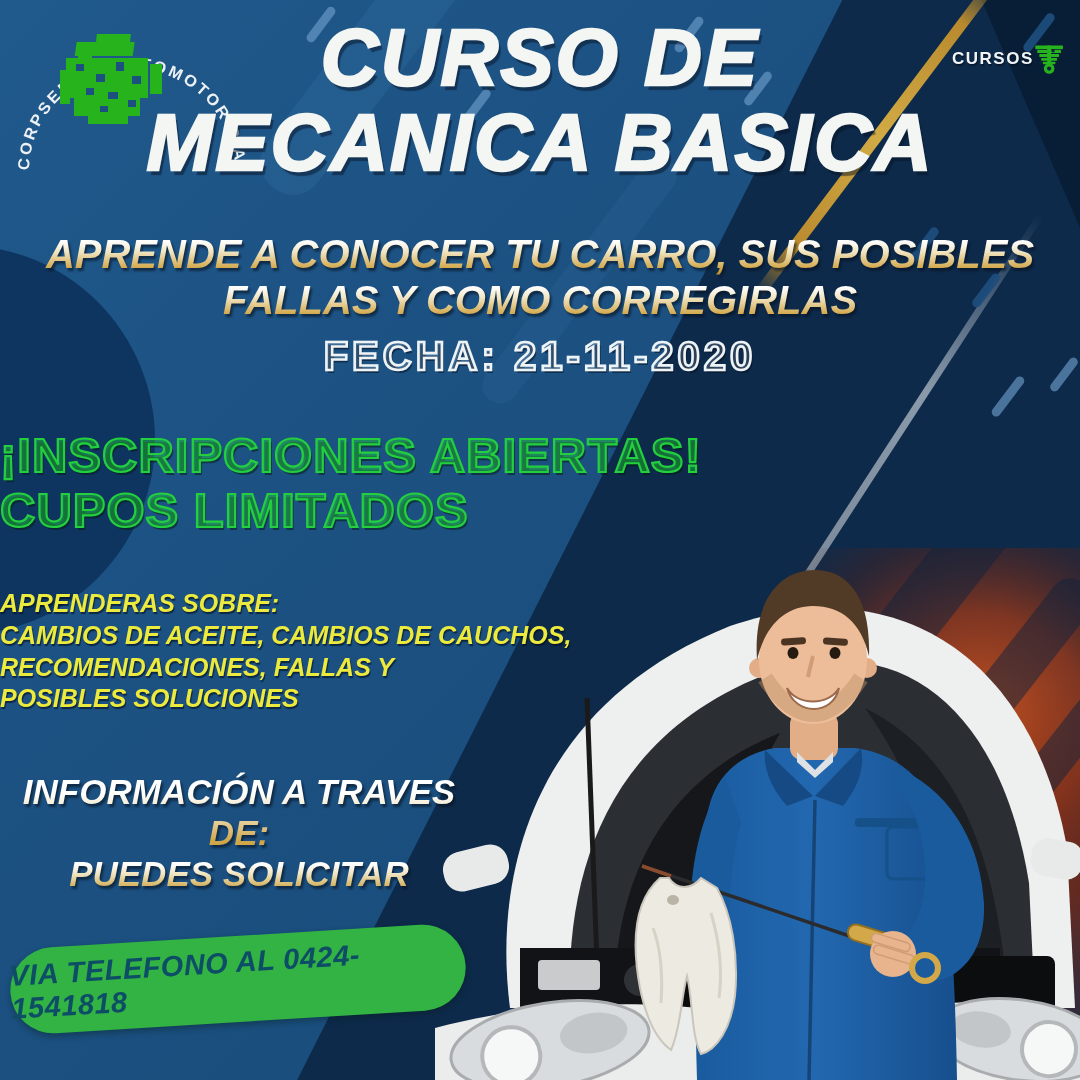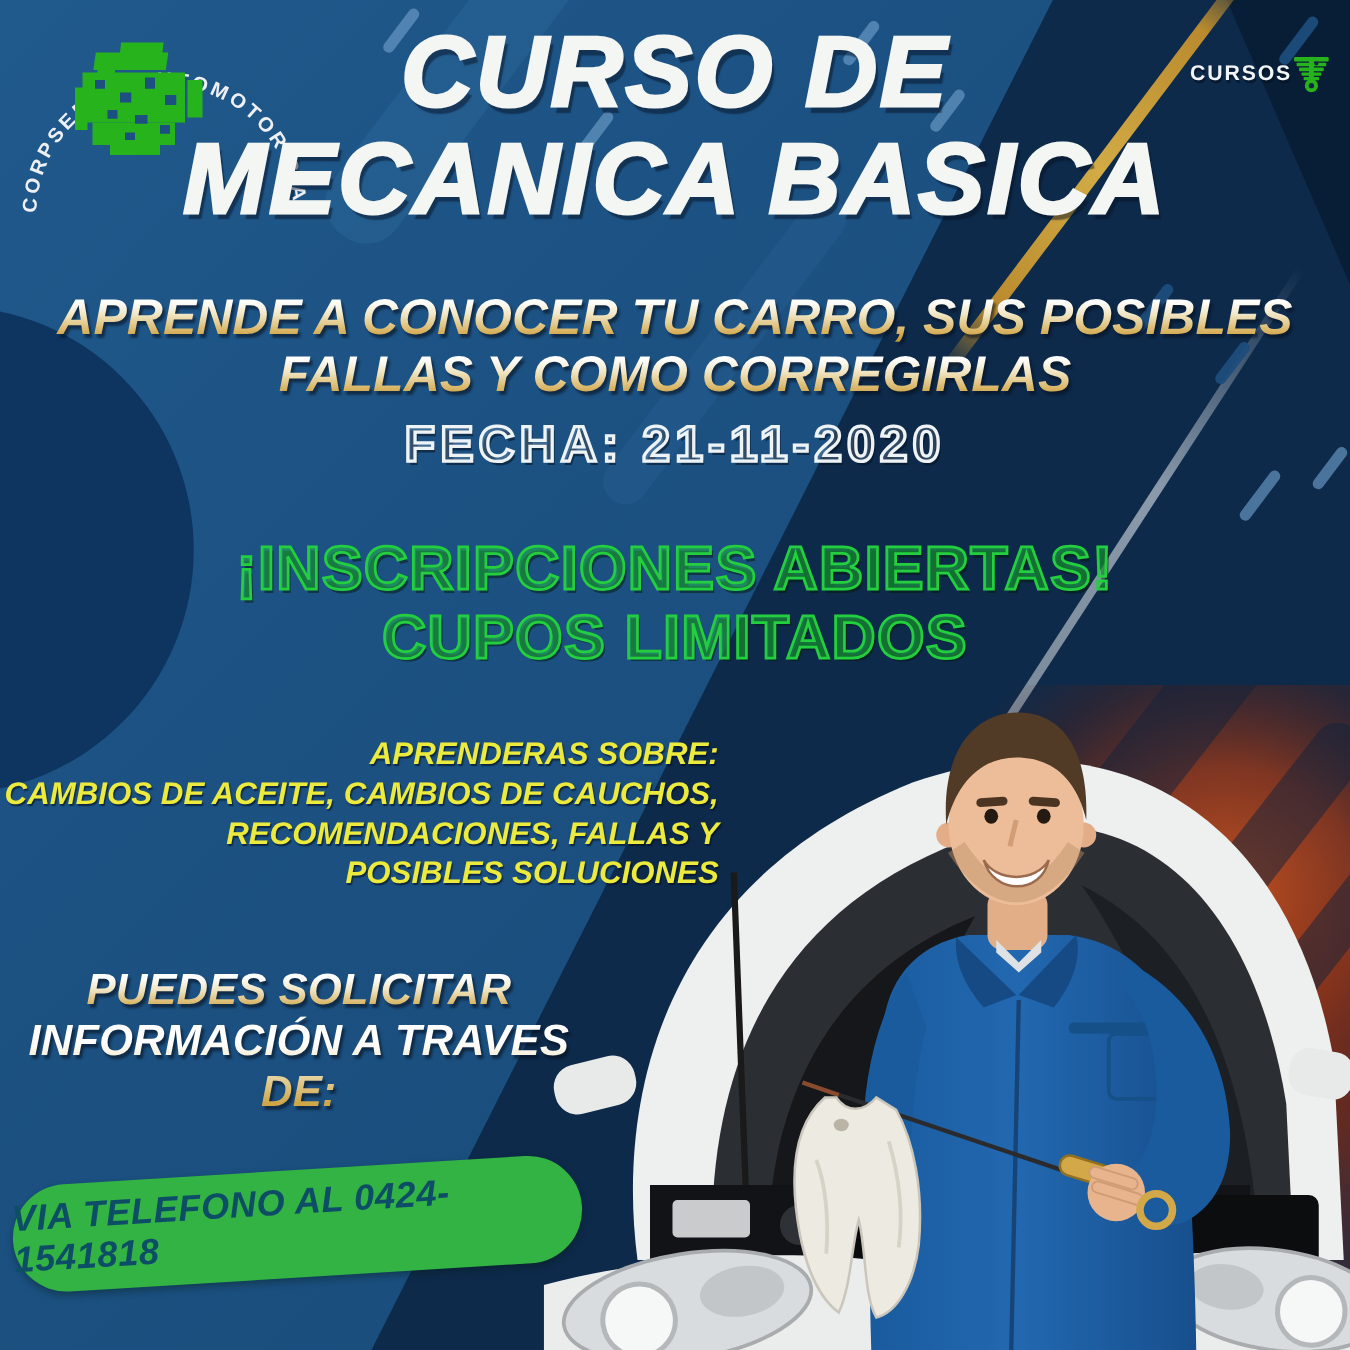--- a/index.html
+++ b/index.html
@@ -37,26 +37,26 @@
     text-shadow:3px 5px 1px rgba(7,18,36,.5);}
   .subtitle{top:231px;left:0;width:1080px;text-align:center;}
   .subtitle-line{font-size:40px;line-height:1.15;font-weight:900;font-style:italic;
     background:linear-gradient(180deg,#ffffff 22%,#f1e5c2 45%,#d3a94e 80%,#bd8c1a 100%);
     -webkit-background-clip:text;background-clip:text;color:transparent;
     filter:drop-shadow(2px 3px 1px rgba(6,16,32,.6));}
   .fecha{top:334px;left:0;width:1080px;text-align:center;
     font-size:40px;font-weight:900;letter-spacing:4px;
     color:rgba(238,243,246,.16);-webkit-text-stroke:2.6px #eef3f6;
     text-shadow:2px 3px 0 rgba(6,16,32,.55);}
-  .enroll{top:428px;left:0;width:1080px;text-align:center;}
+  .enroll{top:428px;left:0;width:1080px;text-align:left;}
   .enroll-line{font-size:49px;line-height:1.12;font-weight:900;letter-spacing:1px;
     color:rgba(35,207,62,.45);-webkit-text-stroke:2.2px #23cf3e;
     text-shadow:2px 3px 0 rgba(3,26,10,.5);}
   
-  .topics{top:588px;left:0;width:575px;text-align:right;
+  .topics{top:588px;left:0;width:575px;text-align:left;
     font-size:25px;line-height:1.27;font-weight:800;font-style:italic;color:#ecea3d;
     text-shadow:1px 2px 1px rgba(4,12,26,.6);}
   .contact{top:772px;left:0;width:478px;text-align:center;}
   .contact-line{font-size:35px;line-height:1.17;font-weight:900;font-style:italic;
     background:linear-gradient(180deg,#ffffff 25%,#efe2bd 50%,#cfa648 85%);
     -webkit-background-clip:text;background-clip:text;color:transparent;
     filter:drop-shadow(2px 3px 1px rgba(6,16,32,.6));}
   .email{top:864px;left:0;width:474px;text-align:center;
     font-size:38px;font-weight:900;font-style:italic;color:#fdfdfb;
     -webkit-text-stroke:1.2px #fdfdfb;letter-spacing:.5px;
@@ -268,22 +268,22 @@
   </svg>
 
   <div class="layer topics">
     <div>APRENDERAS SOBRE:</div>
     <div>CAMBIOS DE ACEITE, CAMBIOS DE CAUCHOS,</div>
     <div>RECOMENDACIONES, FALLAS Y</div>
     <div>POSIBLES SOLUCIONES</div>
   </div>
 
   <div class="layer contact">
+    <div class="contact-line">INFORMACIÓN A TRAVES DE:</div>
     <div class="contact-line">PUEDES SOLICITAR</div>
-    <div class="contact-line">INFORMACIÓN A TRAVES DE:</div>
   </div>
 
 
   <div class="layer pill">
     <span class="pill-text">VIA TELEFONO AL 0424-1541818</span>
   </div>
 
 </div>
 
 </body></html>

